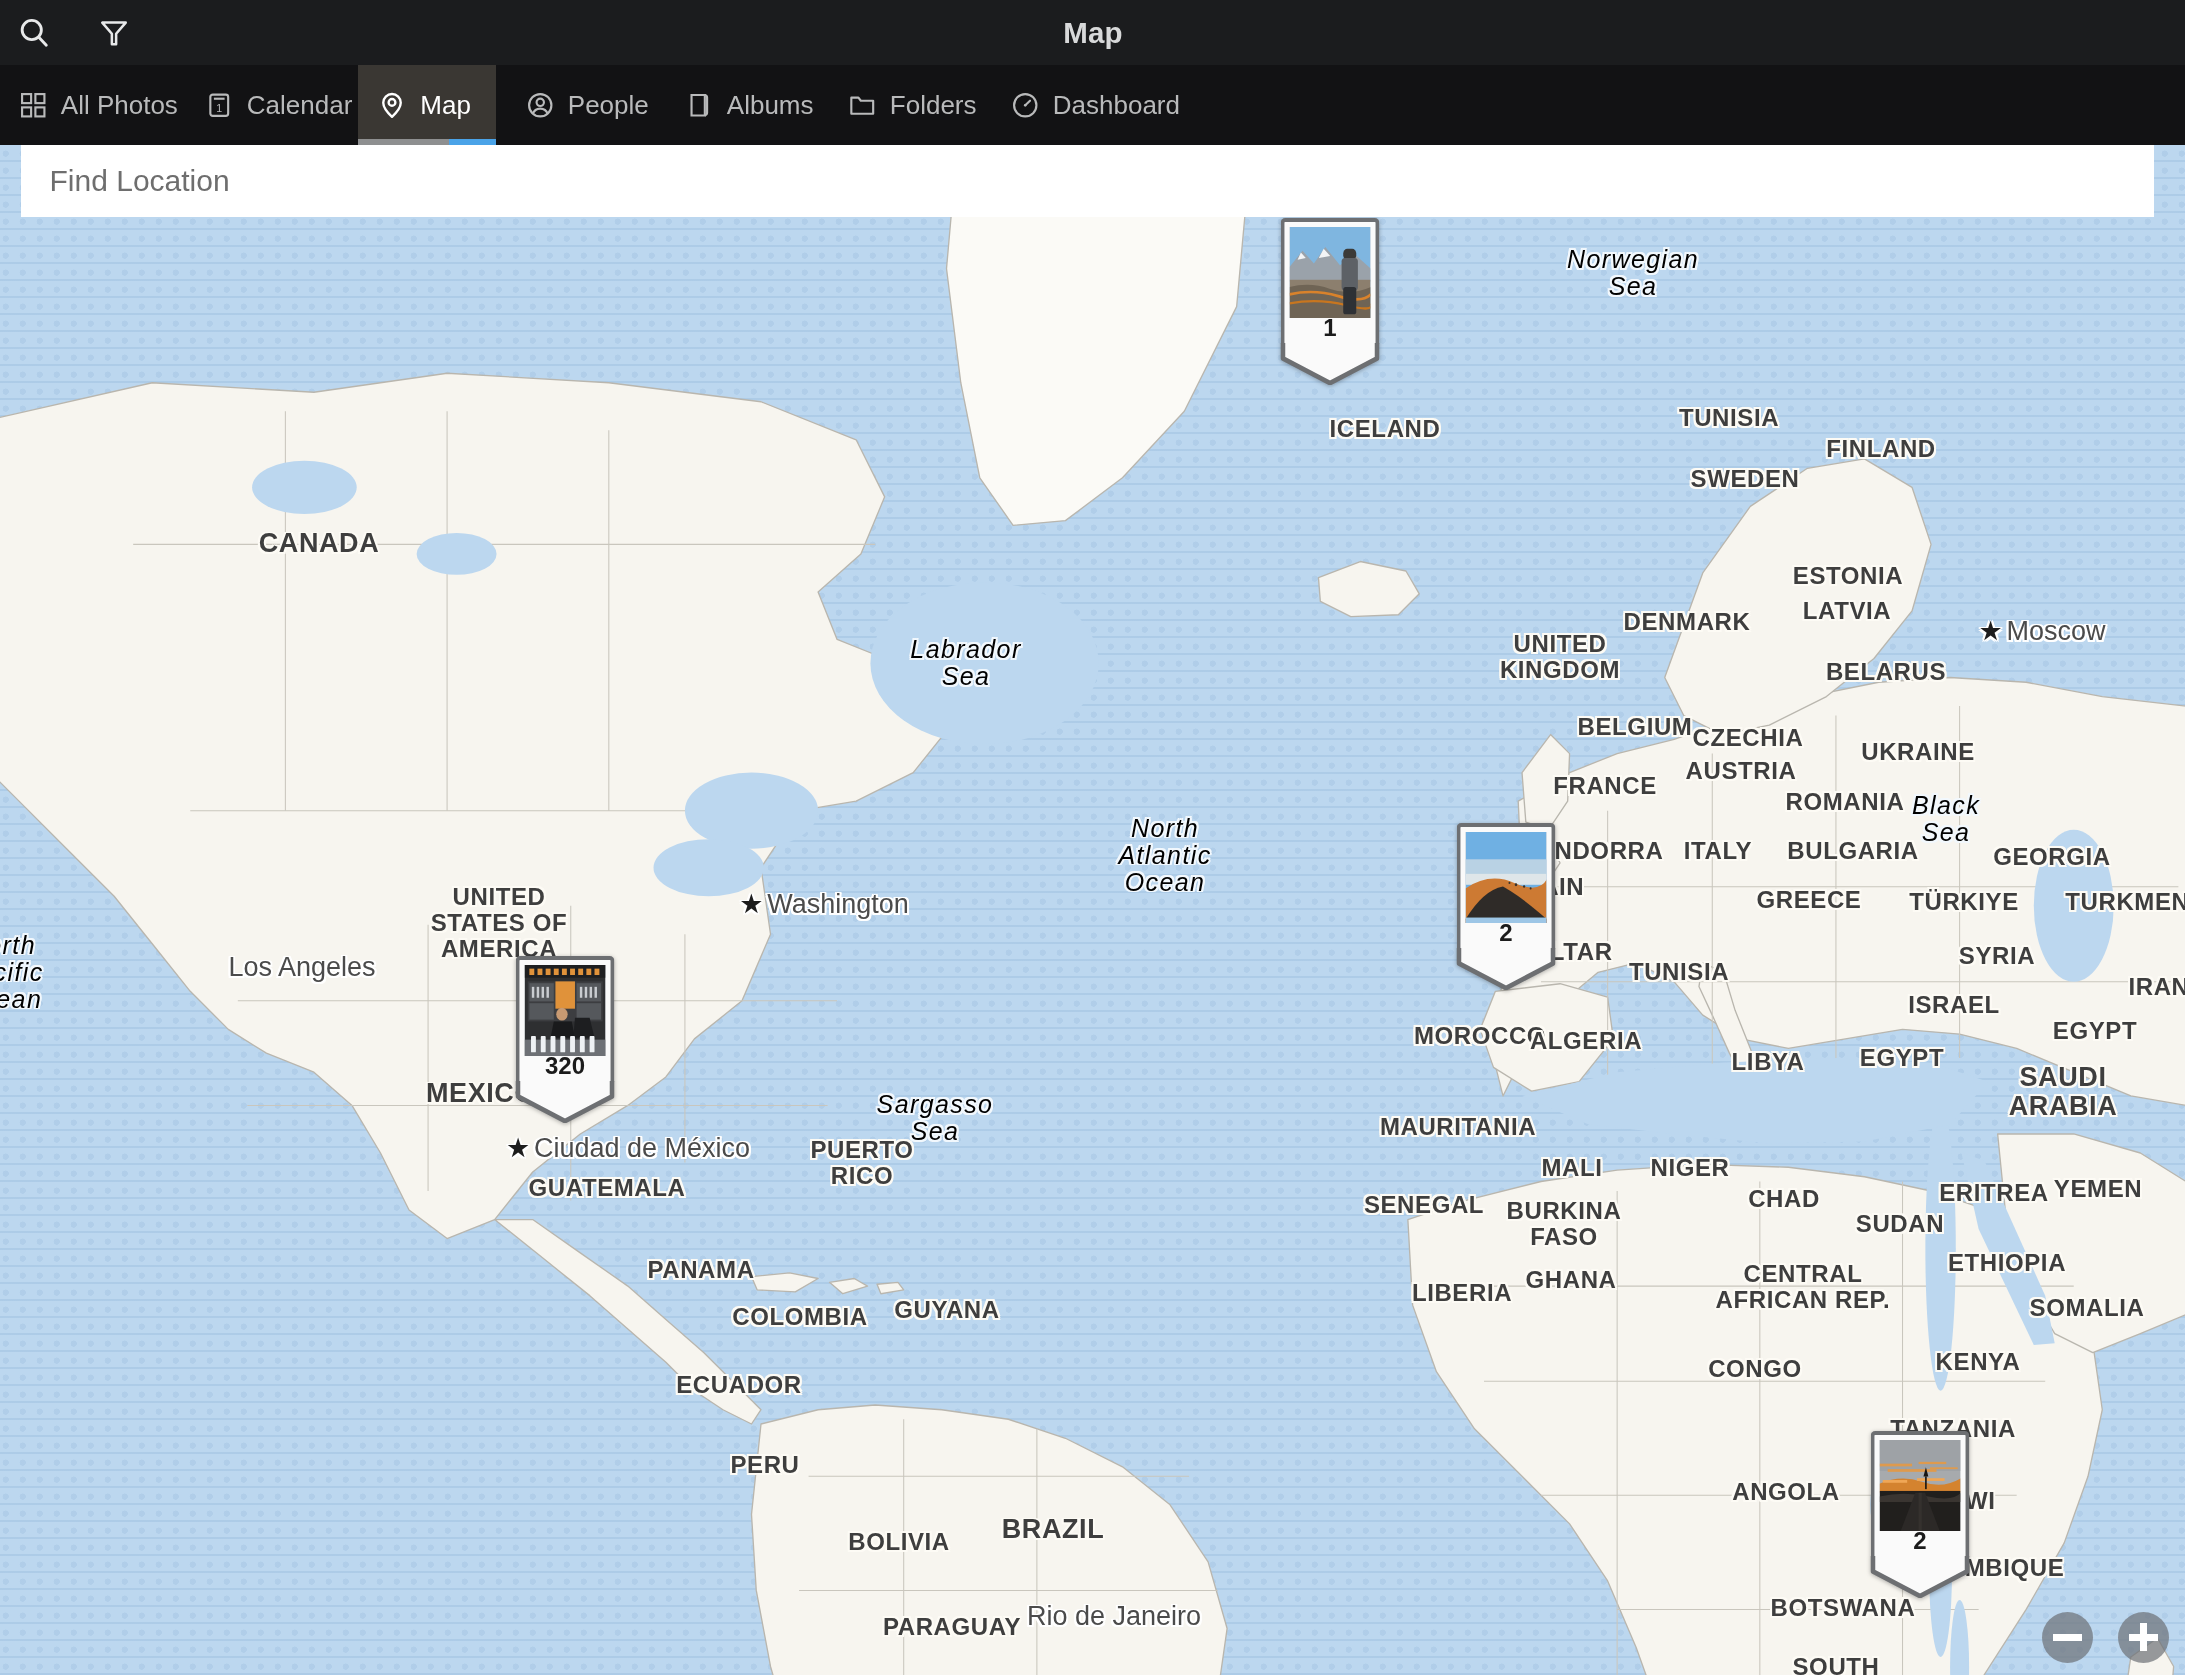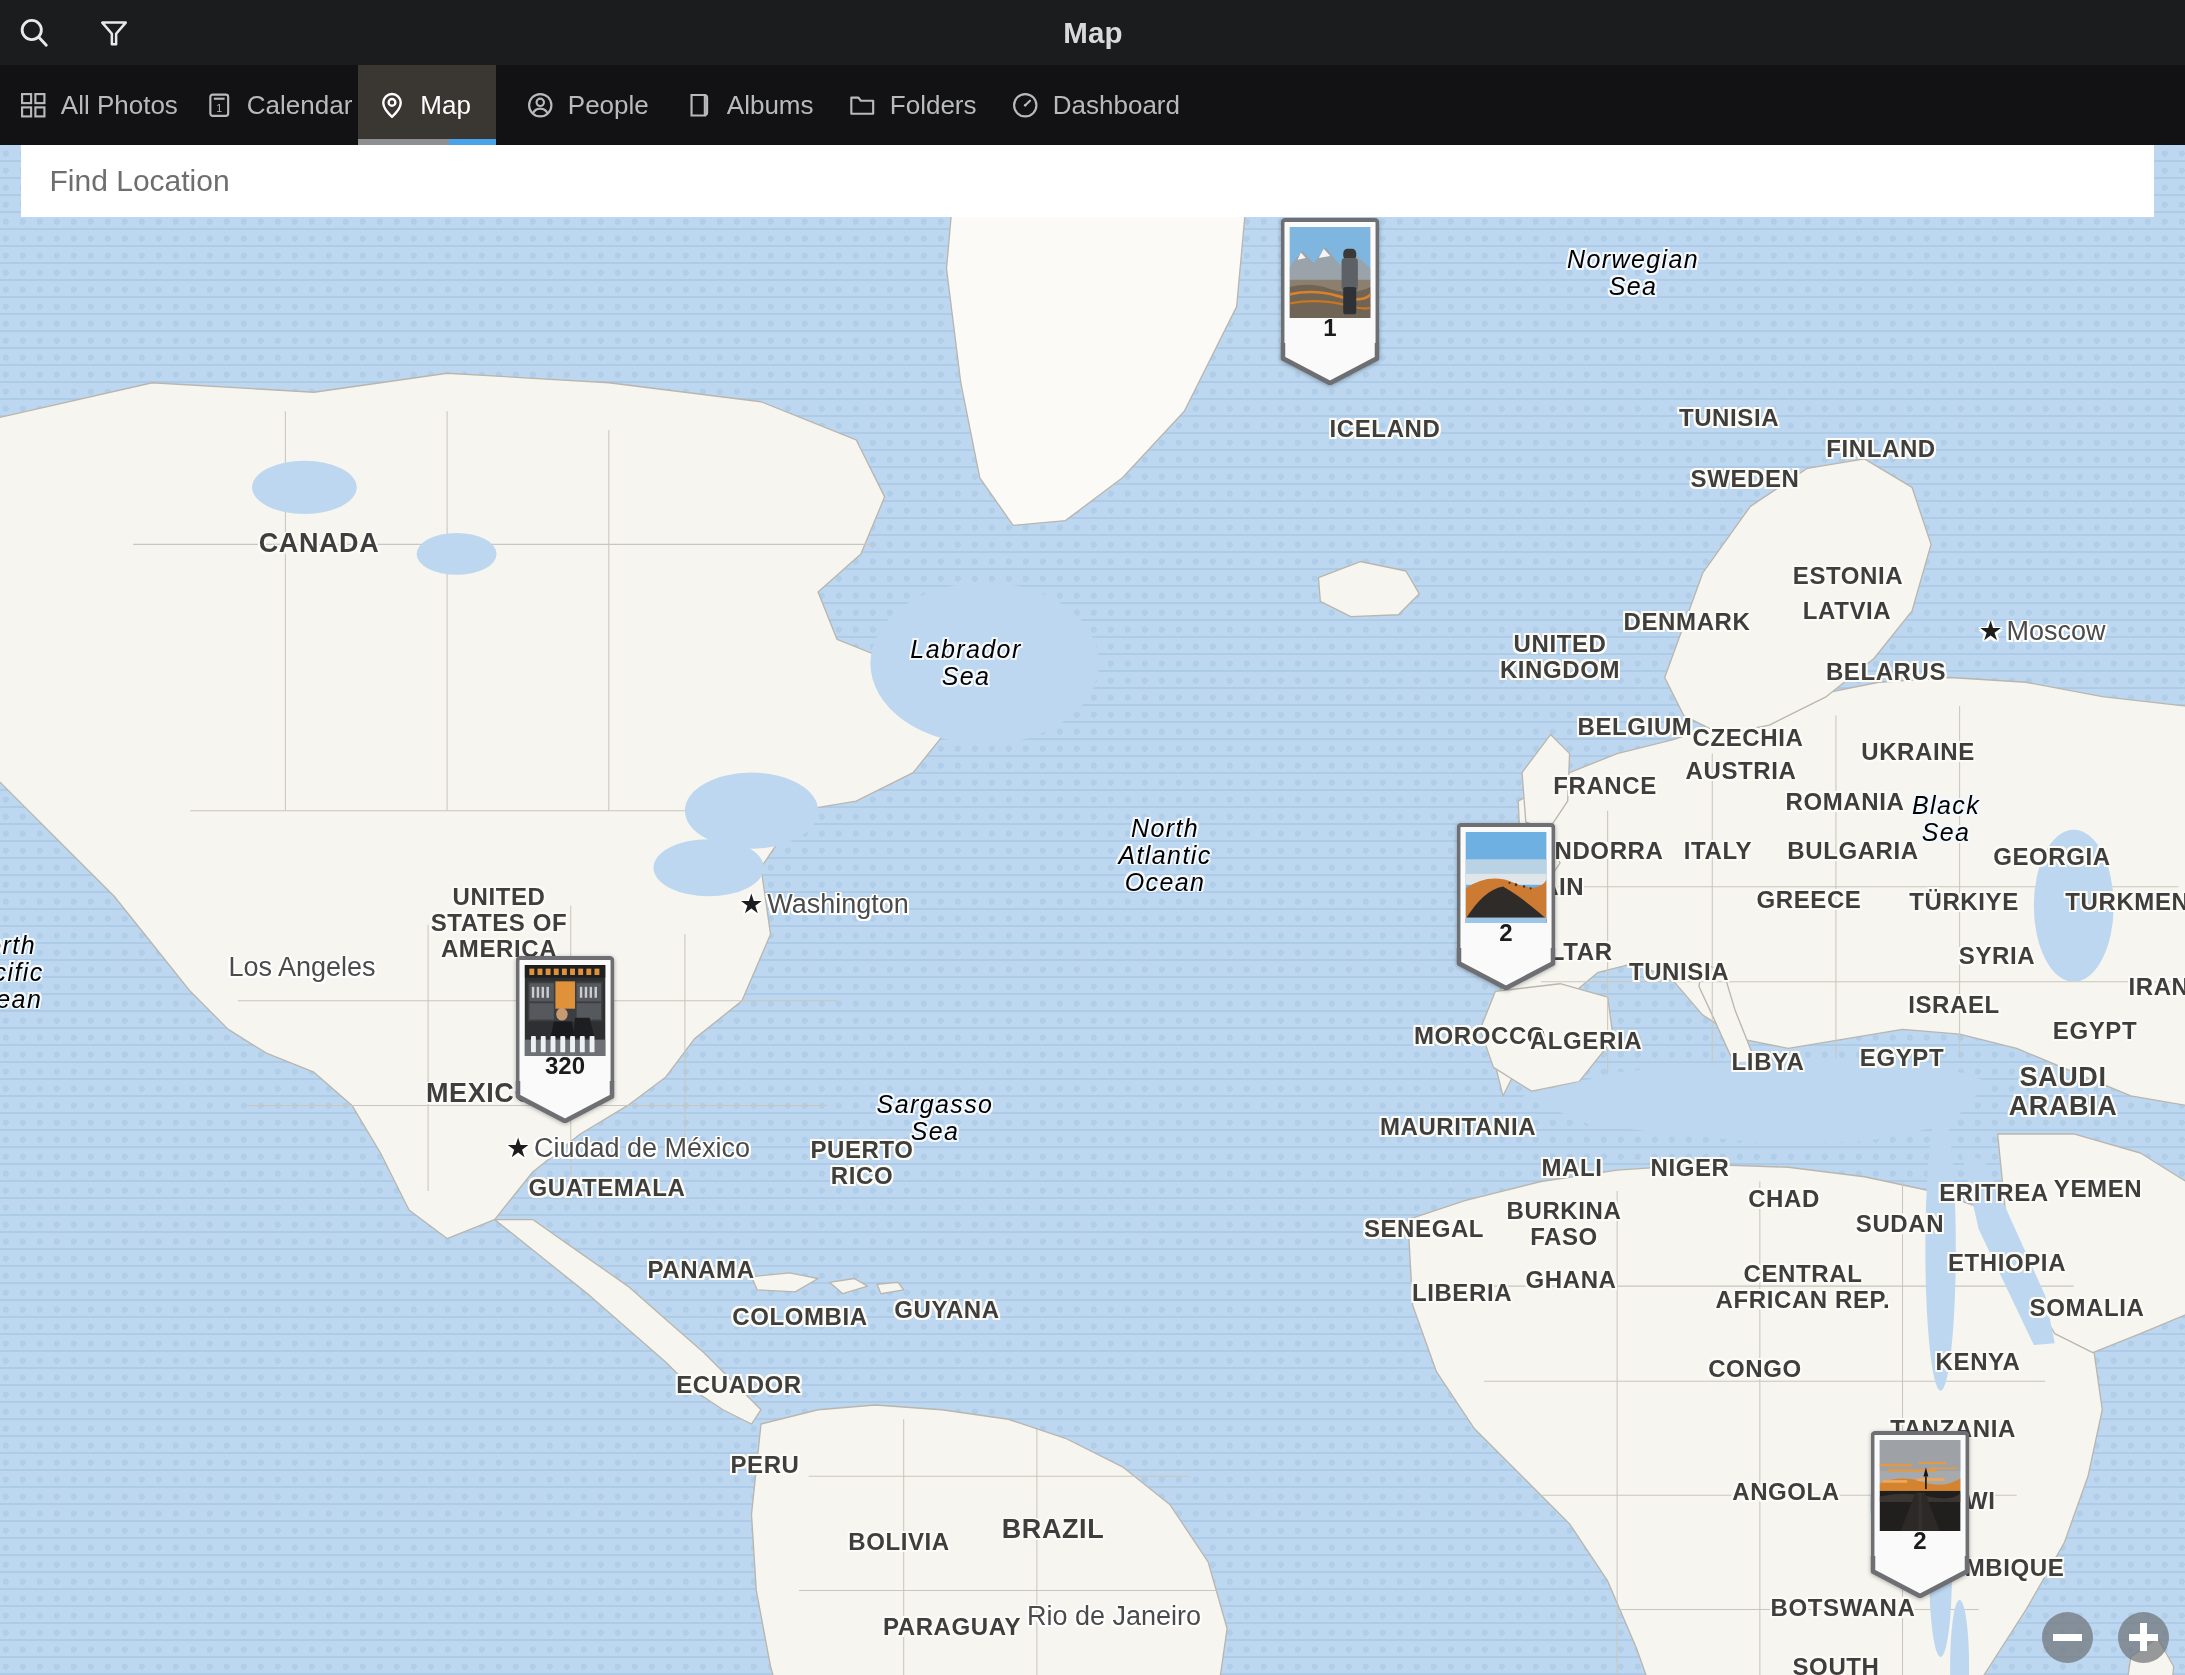--- a/index.html
+++ b/index.html
@@ -415,21 +415,21 @@
       <div class="lbl country big" style="left: 2063px; top: 947px;">SAUDI
 ARABIA</div>
       <div class="lbl country" style="left: 2159px; top: 842px;">IRAN</div>
       <div class="lbl country" style="left: 1458px; top: 982px;">MAURITANIA</div>
       <div class="lbl country" style="left: 1572px; top: 1023px;">MALI</div>
       <div class="lbl country" style="left: 1690px; top: 1023px;">NIGER</div>
       <div class="lbl country" style="left: 1784px; top: 1046px; margin-top: 8px;">CHAD</div>
       <div class="lbl country" style="left: 1900px; top: 1047px; margin-top: 32px;">SUDAN</div>
       <div class="lbl country" style="left: 1994px; top: 1048px;">ERITREA</div>
       <div class="lbl country" style="left: 2098px; top: 1044px;">YEMEN</div>
-      <div class="lbl country" style="left: 1424px; top: 1060px; margin-top: 24px;">SENEGAL</div>
+      <div class="lbl country" style="left: 1424px; top: 1060px;">SENEGAL</div>
       <div class="lbl country" style="left: 1564px; top: 1079px;">BURKINA
 FASO</div>
       <div class="lbl country" style="left: 1462px; top: 1148px;">LIBERIA</div>
       <div class="lbl country" style="left: 1571px; top: 1135px;">GHANA</div>
       <div class="lbl country" style="left: 1803px; top: 1142px;">CENTRAL
 AFRICAN REP.</div>
       <div class="lbl country" style="left: 2007px; top: 1118px;">ETHIOPIA</div>
       <div class="lbl country" style="left: 2087px; top: 1163px;">SOMALIA</div>
       <div class="lbl country" style="left: 1755px; top: 1224px;">CONGO</div>
       <div class="lbl country" style="left: 1978px; top: 1217px;">KENYA</div>

